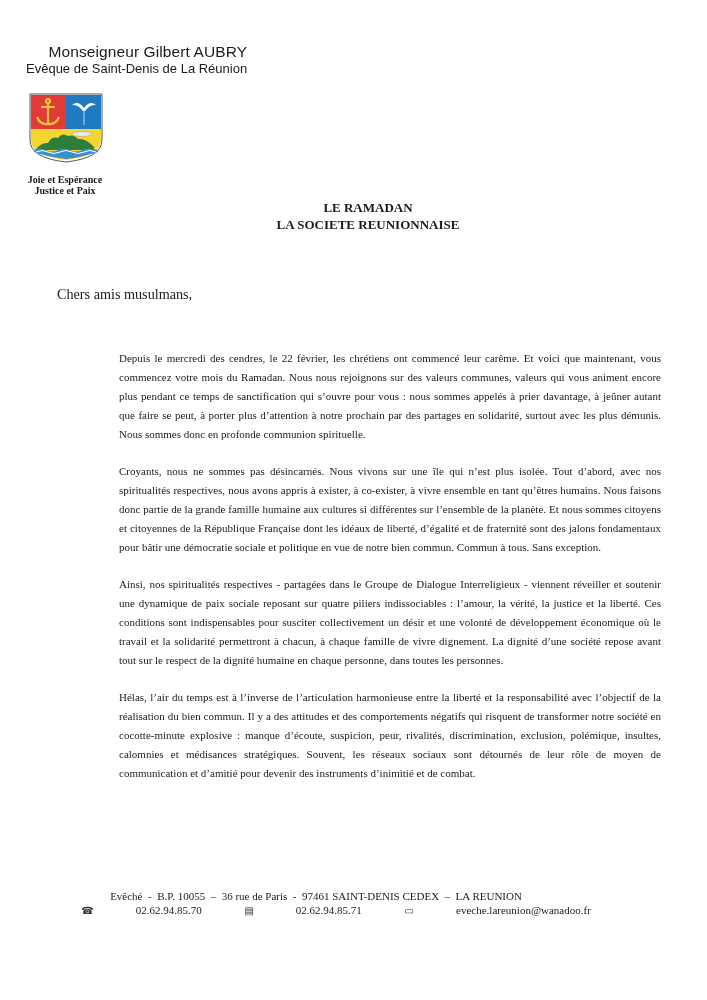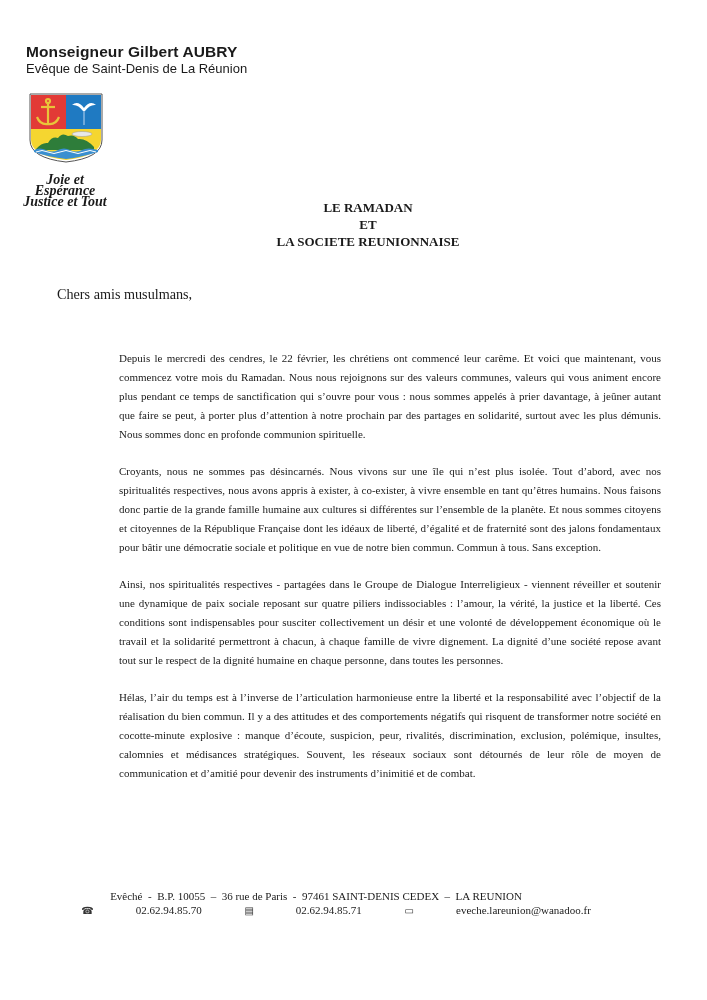--- a/index.html
+++ b/index.html
@@ -1,22 +1,22 @@
 <!DOCTYPE html>
 <html><head>
 <meta charset="utf-8">
 <style>
   html, body { margin: 0; padding: 0; background: #ffffff; }
   body { width: 707px; height: 1000px; position: relative; overflow: hidden; color: #1a1a1a; }
   .sender { position: absolute; left: 26px; top: 43px; font-family: "Liberation Sans", sans-serif; }
-  .sender .name { font-size: 15.5px; font-weight: bold; letter-spacing: 0.1px; line-height: 18px; }
+  .sender .name { font-size: 15.5px; font-weight: normal; letter-spacing: 0.1px; line-height: 18px; text-align: right; }
   .sender .role { font-size: 13px; line-height: 16px; }
   .crest { position: absolute; left: 28px; top: 92px; width: 76px; height: 72px; }
   .motto { position: absolute; left: 22px; top: 174px; width: 86px; text-align: center;
-           font-family: "Liberation Serif", serif; font-weight: bold; font-size: 14px; line-height: 11px; font-style: italic; }
+           font-family: "Liberation Serif", serif; font-weight: bold; font-size: 10px; line-height: 11px; }
   .title { position: absolute; left: 0; width: 707px; top: 199px; text-align: center;
            font-family: "Liberation Serif", serif; font-weight: bold; font-size: 13px; line-height: 17px; }
   .title div { margin-left: 29px; }
   .greeting { position: absolute; left: 0; width: 707px; top: 286px; text-align: left;
               font-family: "Liberation Serif", serif; font-size: 14.2px; }
   .greeting span { margin-left: 57px; }
   .body { position: absolute; left: 87px; width: 542px; top: 349px;
           font-family: "Liberation Serif", serif; font-size: 11px; line-height: 19px; text-align: justify; margin-left: 32px; }
   .body p { margin: 0 0 18px 0; }
   .footer { position: absolute; left: 0; width: 592px; top: 889px; text-align: center;
@@ -51,26 +51,25 @@
   </g>
 
   <path d="M8 57 Q14 50 20 51 Q24 44 30 46 Q34 40 40 44 Q46 42 50 47 Q58 46 66 55 L66 58 L8 58 Z" fill="#2e7d3a"></path>
   <ellipse cx="54" cy="42" rx="10" ry="2.5" fill="#e8e8e8" stroke="#999" stroke-width="0.5"></ellipse>
   <path d="M6 58 Q12 55 18 58 Q24 61 30 58 Q36 55 42 58 Q48 61 54 58 Q60 55 70 58 L70 60 Q50 66 38 67 Q20 65 6 60 Z" fill="#3a8fd0"></path>
   <path d="M8 60 Q14 57 20 60 Q26 63 32 60 Q38 57 44 60 Q50 63 56 60 Q62 57 68 60" stroke="#ffffff" stroke-width="1" fill="none"></path>
 </svg>
 
 <div class="motto">
   <div>Joie et Espérance</div>
-  <div>Justice et Tout</div>
+  <div>Justice et Paix</div>
 </div>
 
 <div class="title">
   <div>LE RAMADAN</div>
-  <div>ET</div>
   <div>LA SOCIETE REUNIONNAISE</div>
 </div>
 
 <div class="greeting">
   <span>Chers amis musulmans,</span>
 </div>
 
 <div class="body">
   <p>Depuis le mercredi des cendres, le 22 février, les chrétiens ont commencé leur carême. Et voici que maintenant, vous commencez votre mois du Ramadan. Nous nous rejoignons sur des valeurs communes, valeurs qui vous animent encore plus pendant ce temps de sanctification qui s’ouvre pour vous : nous sommes appelés à prier davantage, à jeûner autant que faire se peut, à porter plus d’attention à notre prochain par des partages en solidarité, surtout avec les plus démunis. Nous sommes donc en profonde communion spirituelle.</p>
   <p>Croyants, nous ne sommes pas désincarnés. Nous vivons sur une île qui n’est plus isolée. Tout d’abord, avec nos spiritualités respectives, nous avons appris à exister, à co-exister, à vivre ensemble en tant qu’êtres humains. Nous faisons donc partie de la grande famille humaine aux cultures si différentes sur l’ensemble de la planète. Et nous sommes citoyens et citoyennes de la République Française dont les idéaux de liberté, d’égalité et de fraternité sont des jalons fondamentaux pour bâtir une démocratie sociale et politique en vue de notre bien commun. Commun à tous. Sans exception.</p>

